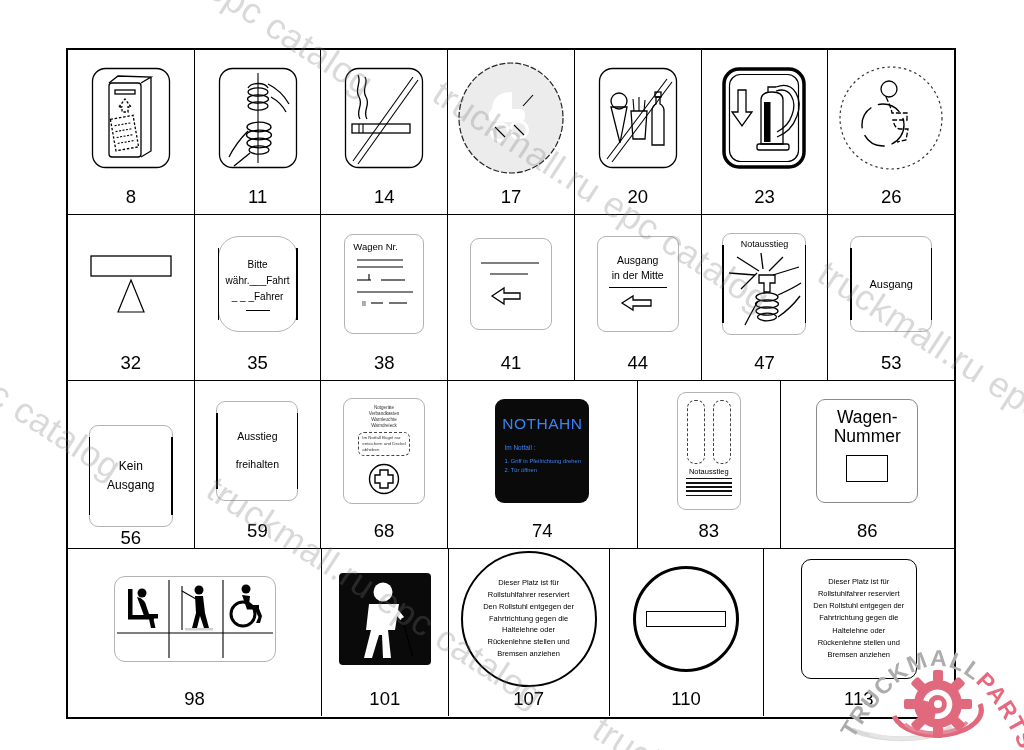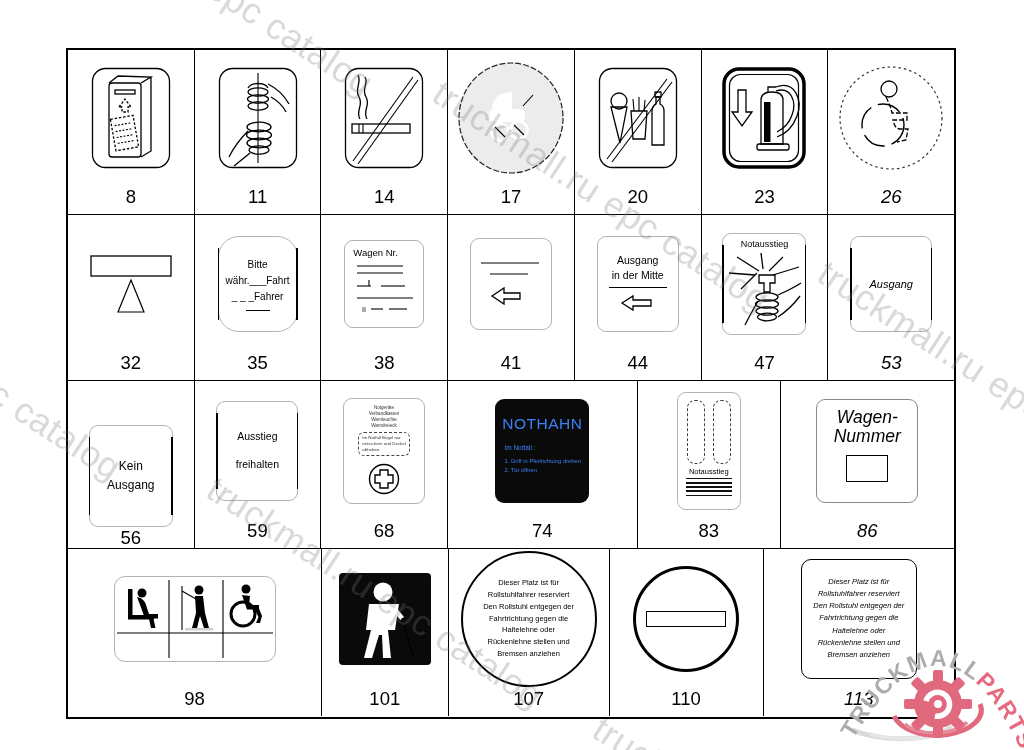--- a/index.html
+++ b/index.html
@@ -11,36 +11,36 @@
       z-index:4;pointer-events:none;}
   
   #plate{position:absolute;left:66px;top:48px;width:890px;height:671px;
          border:2px solid #000;box-sizing:border-box;z-index:2;}
   .row{display:flex;border-bottom:1px solid #000;box-sizing:border-box;}
   .row:last-child{border-bottom:none;}
   .r1{height:165px}.r2{height:166px}.r3{height:168px}.r4{height:167px}
   .cell{position:relative;border-right:1px solid #000;box-sizing:border-box;
         display:flex;flex-direction:column;align-items:center;}
   .cell.flex1{flex:1 1 0;}
-  .cell.last{border-right:none;font-style:italic;}
+  .cell.last{border-right:none;}
   .icona{flex:1;display:flex;align-items:center;justify-content:center;width:100%;}
   .num{height:28px;font-size:18.5px;display:flex;align-items:flex-start;justify-content:center;width:100%;}
   svg .o{fill:none;stroke:#000;stroke-width:1.3px;}
   svg line{stroke:#000;stroke-width:1.1px;}
   
   .tsign{position:relative;border:1px solid #b3b3b3;border-radius:9px;box-sizing:border-box;
          display:flex;flex-direction:column;align-items:center;justify-content:center;text-align:center;}
   .vbar{position:absolute;width:1.6px;background:#000;top:11px;bottom:11px;}
   .vbar.l{left:-1px}.vbar.r{right:-1px}
   .s35{width:80px;height:96px;font-size:10px;line-height:1.6;border-radius:21px;}
   .s44{width:82px;height:96px;font-size:10.5px;line-height:1.35;}
   .s53{width:82px;height:96px;font-size:11px;}
   .s56{width:84px;height:102px;font-size:12px;line-height:1.55;margin-top:44px;}
   .s59{width:82px;height:100px;font-size:10.5px;line-height:2.6;}
-  .s38{width:80px;height:88px;align-items:flex-start;justify-content:flex-start;padding:6px 6px 0 8px;font-size:9.5px;text-align:left;}
+  .s38{width:80px;height:100px;align-items:flex-start;justify-content:flex-start;padding:6px 6px 0 8px;font-size:9.5px;text-align:left;}
   .s41{width:82px;height:92px;}
   .s47{width:84px;height:102px;justify-content:flex-start;padding-top:5px;font-size:9px;}
   .s68{width:82px;height:106px;justify-content:flex-start;padding-top:6px;}
   .s68 .tiny{font-size:4.6px;line-height:1.35;color:#333;}
   .s68 .dbox{border:1px dashed #444;border-radius:6px;margin-top:3px;padding:2px 3px;font-size:4.4px;line-height:1.35;color:#333;text-align:left;}
   .s74{width:94px;height:104px;border:none;border-radius:9px;background:#0a0a0a;color:#3b82f6;
        justify-content:flex-start;padding-top:16px;}
   .s74 .t{font-size:15.5px;letter-spacing:.5px;}
   .s74 .sub{font-size:6.5px;margin-top:11px;align-self:flex-start;padding-left:9px;}
   .s74 .steps{font-size:5.8px;line-height:1.6;margin-top:6px;align-self:flex-start;padding-left:9px;text-align:left;}

